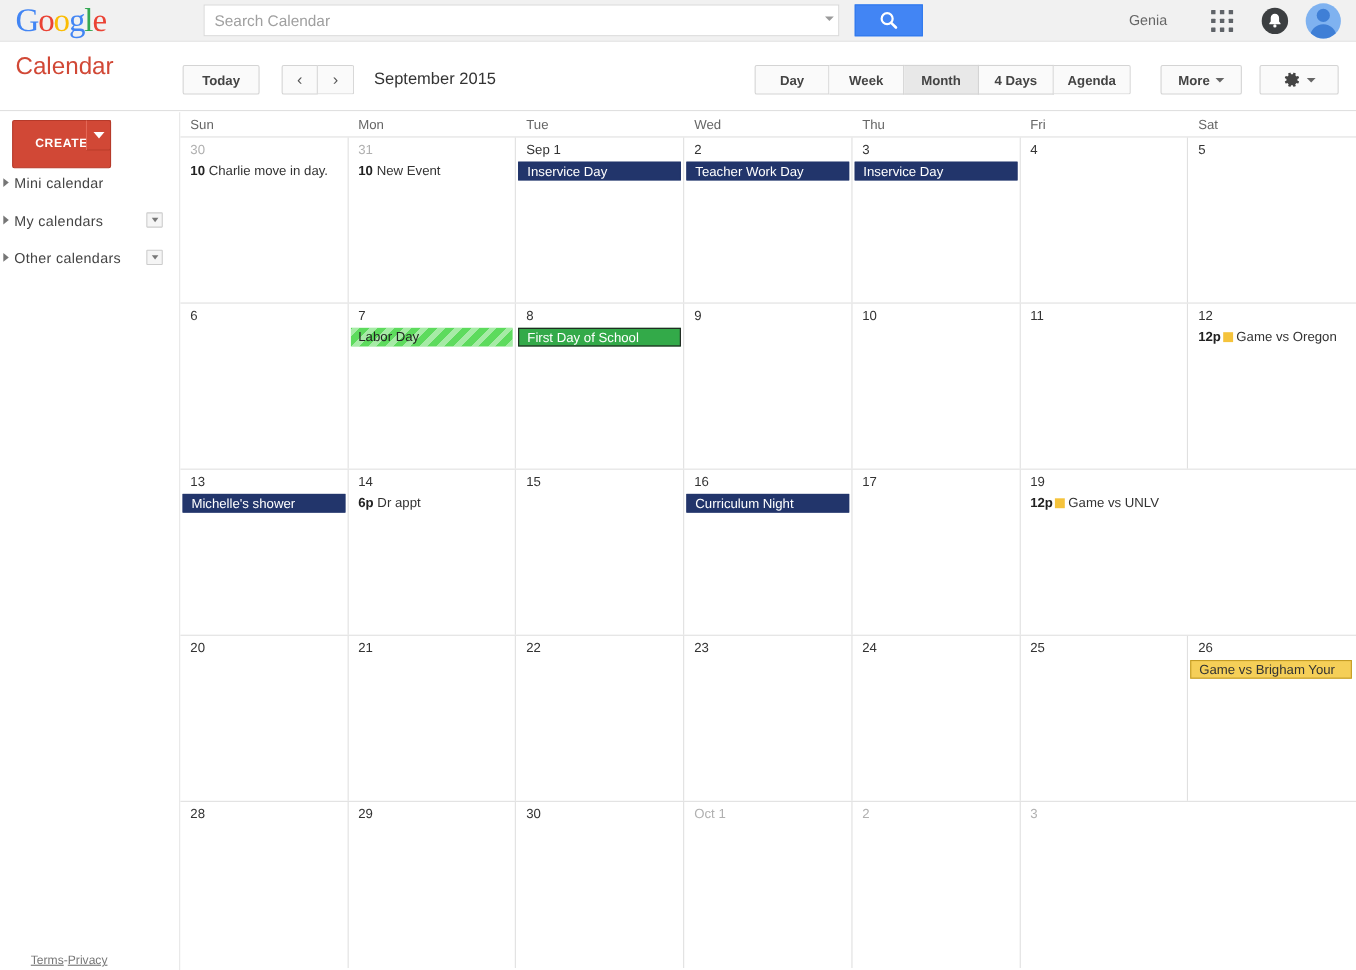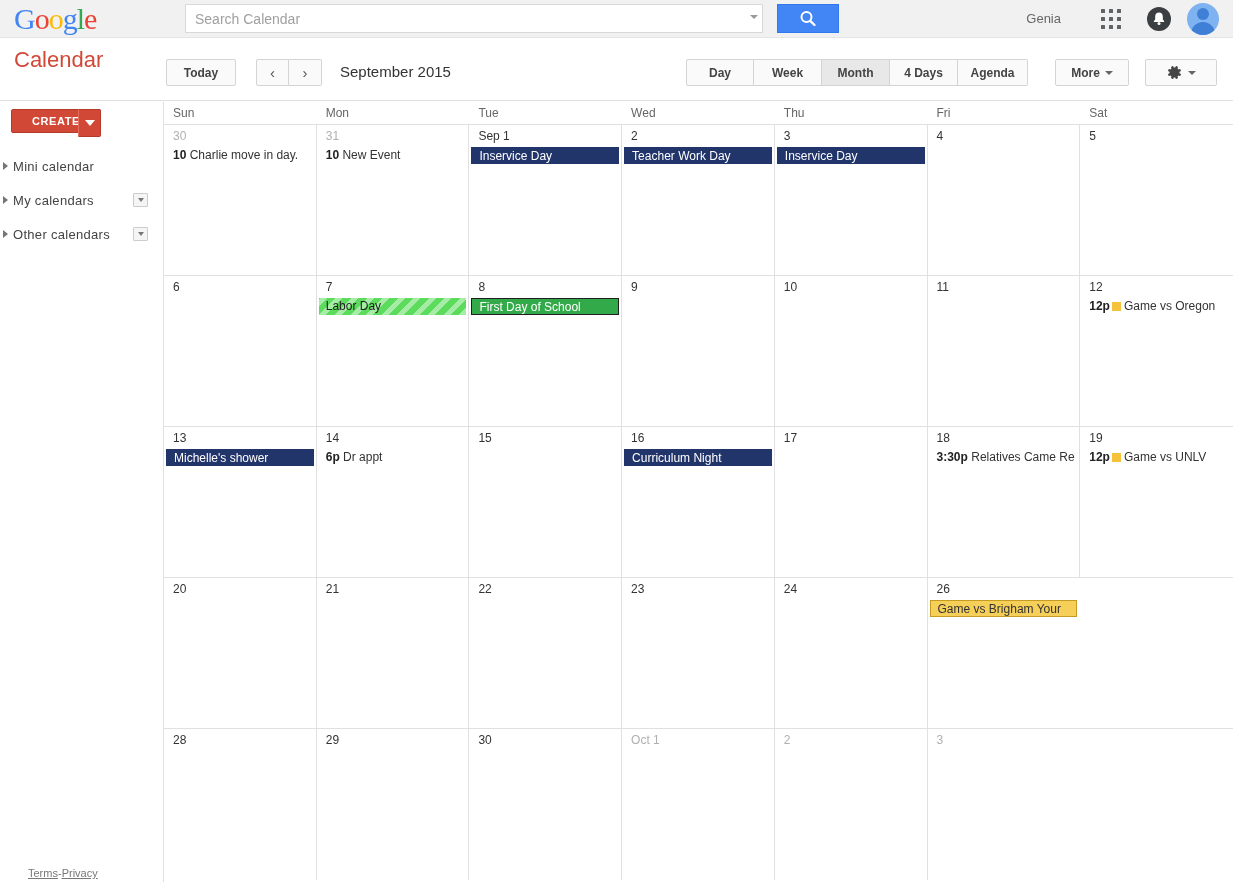--- a/index.html
+++ b/index.html
@@ -127,21 +127,21 @@
     width: 0; height: 0; border-left: 4px solid transparent;
     border-right: 4px solid transparent; border-top: 4px solid #666;
   }
 
   
   .sidebar {
     position: absolute; left: 0; top: 102px; width: 164px; height: 780px;
     background: #fff; border-right: 1px solid #e0e0e0;
   }
   .create-btn {
-    position: absolute; left: 11px; top: 7px; width: 90px; height: 24px;
+    position: absolute; left: 11px; top: 7px; width: 90px; height: 44px;
     background: #d14836; border: 1px solid #b63a2a; border-radius: 2px;
     color: #fff; font-size: 11px; font-weight: bold; letter-spacing: 0.6px;
     display: flex; align-items: center; justify-content: center; cursor: pointer;
   }
   .create-caret {
     position: absolute; left: 78px; top: 7px; width: 23px; height: 28px;
     background: #d14836; border: 1px solid #b63a2a; border-left: 1px solid #e8705f;
     border-radius: 0 2px 2px 0; cursor: pointer;
     display: flex; align-items: center; justify-content: center;
   }
@@ -468,26 +468,20 @@
           <div class="daynum">16</div>
           <div class="events">
             <div class="ev ev-navy">Curriculum Night</div>
           </div>
         </div>
         <div class="daycell">
           <div class="daynum">17</div>
           <div class="events"></div>
         </div>
         <div class="daycell">
-          <div class="daynum">18</div>
-          <div class="events">
-            <div class="ev ev-plain"><span class="t">3:30p</span> <span>Relatives Came Re</span></div>
-          </div>
-        </div>
-        <div class="daycell">
           <div class="daynum">19</div>
           <div class="events">
             <div class="ev ev-plain"><span class="t">12p</span><span class="dot" style="background: rgb(245, 195, 59);"></span><span>Game vs UNLV</span></div>
           </div>
         </div>
       </div>
       <div class="week">
         <div class="daycell">
           <div class="daynum">20</div>
           <div class="events"></div>
@@ -502,20 +496,24 @@
         </div>
         <div class="daycell">
           <div class="daynum">23</div>
           <div class="events"></div>
         </div>
         <div class="daycell">
           <div class="daynum">24</div>
           <div class="events"></div>
         </div>
         <div class="daycell">
+          <div class="daynum">25</div>
+          <div class="events"></div>
+        </div>
+        <div class="daycell">
           <div class="daynum">26</div>
           <div class="events">
             <div class="ev ev-gold ev-wide">Game vs Brigham Your</div>
           </div>
         </div>
       </div>
       <div class="week">
         <div class="daycell">
           <div class="daynum">28</div>
           <div class="events"></div>

